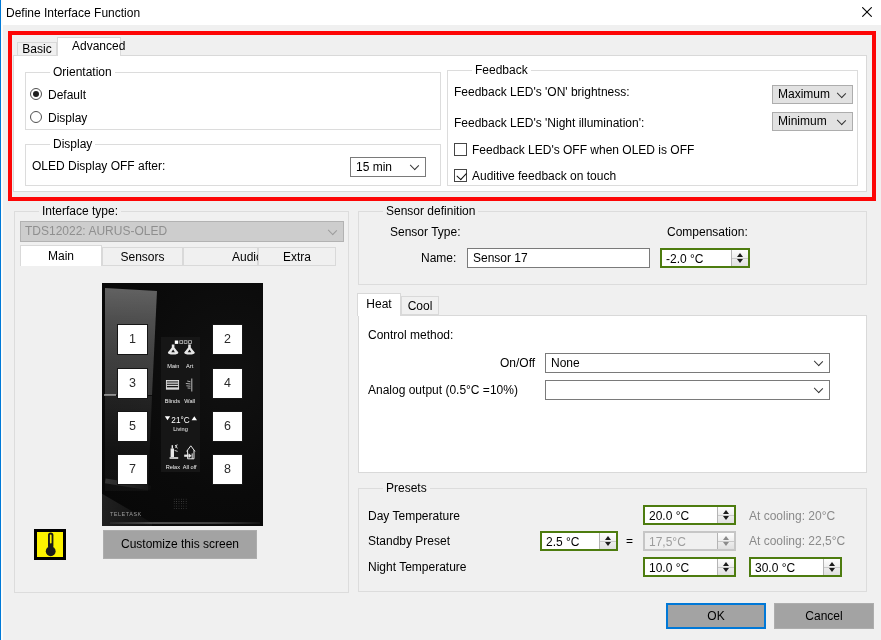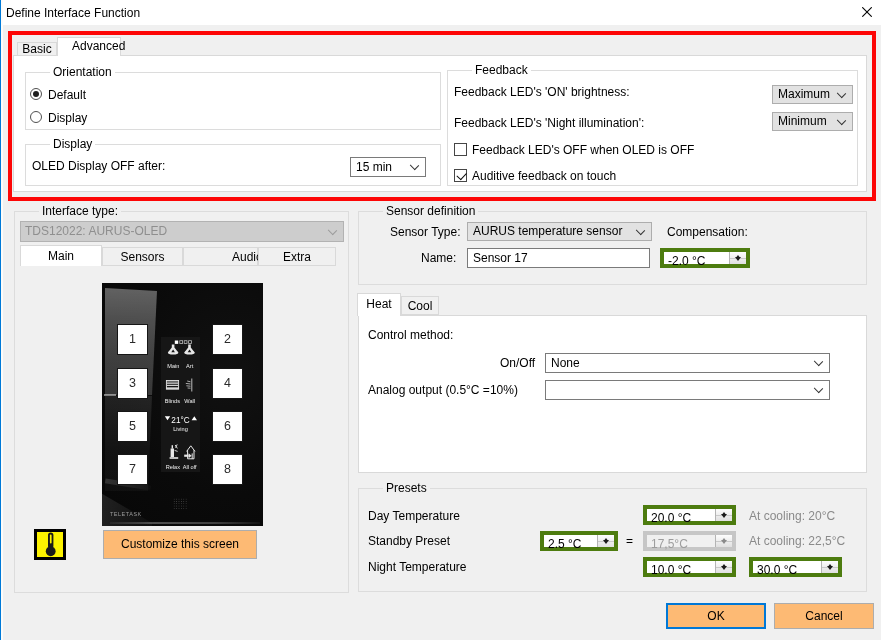--- a/index.html
+++ b/index.html
@@ -28,31 +28,31 @@
 
 .chk { position:absolute; width:13px; height:13px; border:1px solid #464646; background:#fff; }
 .chk.on::after { content:""; position:absolute; left:1.5px; top:2px; width:8px; height:4.5px; border-left:1.4px solid #111; border-bottom:1.4px solid #111; transform:rotate(-47deg);}
 
 .cbg { position:absolute; background:#e2e2e2; border:1px solid #adadad; line-height:17px; padding-left:5px;}
 .cbw { position:absolute; background:#fff; border:1px solid #7a7a7a; line-height:18px; padding-left:5px;}
 .chev { position:absolute; right:6px; top:50%; width:8px; height:8px; margin-top:-6px; }
 .chev::after { content:""; position:absolute; left:0; top:1px; width:6px; height:6px; border-right:1px solid #333; border-bottom:1px solid #333; transform:rotate(45deg) scale(1,0.9);}
 .chev.dim::after { border-color:#9b9b9b; }
 
-.spin { position:absolute; background:#fff; border:4px solid #4d7c0f; }
+.spin { position:absolute; background:#fff; border:2px solid #4d7c0f; }
 .spin .val { position:absolute; left:4px; top:1px; line-height:16px;}
 .spin .btns { position:absolute; right:0px; top:0px; bottom:0px; width:17px; border-left:1px solid #b4b4b4; background:linear-gradient(#fdfdfd,#e0e0e0);}
 .spin .btns::before { content:""; position:absolute; top:3px; left:5px; width:0; height:0; border-left:3.5px solid transparent; border-right:3.5px solid transparent; border-bottom:4px solid #1b1b1b;}
 .spin .btns::after { content:""; position:absolute; bottom:3px; left:5px; width:0; height:0; border-left:3.5px solid transparent; border-right:3.5px solid transparent; border-top:4px solid #1b1b1b;}
 .spin .btns i { position:absolute; left:0; right:0; top:50%; height:1px; background:#f6f6f6; border-top:1px solid #c9c9c9;}
 .spin.dis { background:#f0f0f0; border-color:#c6c6c6; color:#9d9d9d;}
 .spin.dis .btns::before { border-bottom-color:#8a8a8a;}
 .spin.dis .btns::after { border-top-color:#8a8a8a;}
 .gray { color:#8a8a8a; }
-.btn { position:absolute; background:#fdba74; border:1px solid #adadad; text-align:center; }
+.btn { position:absolute; background:#a3a3a3; border:1px solid #adadad; text-align:center; }
 </style>
 </head>
 <body>
 <div id="root">
   <div class="abs" id="titlebar"></div>
   <div class="abs" id="title">Define Interface Function</div>
   <svg class="abs" style="left:862px; top:7px;" width="10" height="10" viewBox="0 0 10 10">
       <g stroke="#000" stroke-width="1.1">
         <line x1="0.3" y1="0.3" x2="9.7" y2="9.7"></line>
         <line x1="9.7" y1="0.3" x2="0.3" y2="9.7"></line>
@@ -196,21 +196,20 @@
         </g>
         <rect x="12.9" y="2.6" width="1.7" height="9" rx="0.8" fill="#fdf300"></rect>
       </svg>
   </div>
   <div class="btn" style="left:103px; top:530px; width:154px; height:29px; line-height:27px;">Customize this screen</div>
 
   <div class="grp" style="left:358px; top:211px; width:509px; height:74px;">
       <span>Sensor definition</span>
     </div>
   <div class="abs" style="left:390px; top:225px;">Sensor Type:</div>
-  <div class="cbg" style="left:467px; top:222px; width:185px; height:19px;">AURUS temperature sensor<span class="chev"></span></div>
   <div class="abs" style="left:667px; top:225px;">Compensation:</div>
   <div class="abs" style="left:421px; top:251px;">Name:</div>
   <div class="cbw" style="left:467px; top:248px; width:183px; height:20px;">Sensor 17</div>
   <div class="spin" style="left:660px; top:248px; width:90px; height:20px;">
       <span class="val">-2.0 °C</span>
       <span class="btns">
         <i></i>
       </span>
     </div>
 

